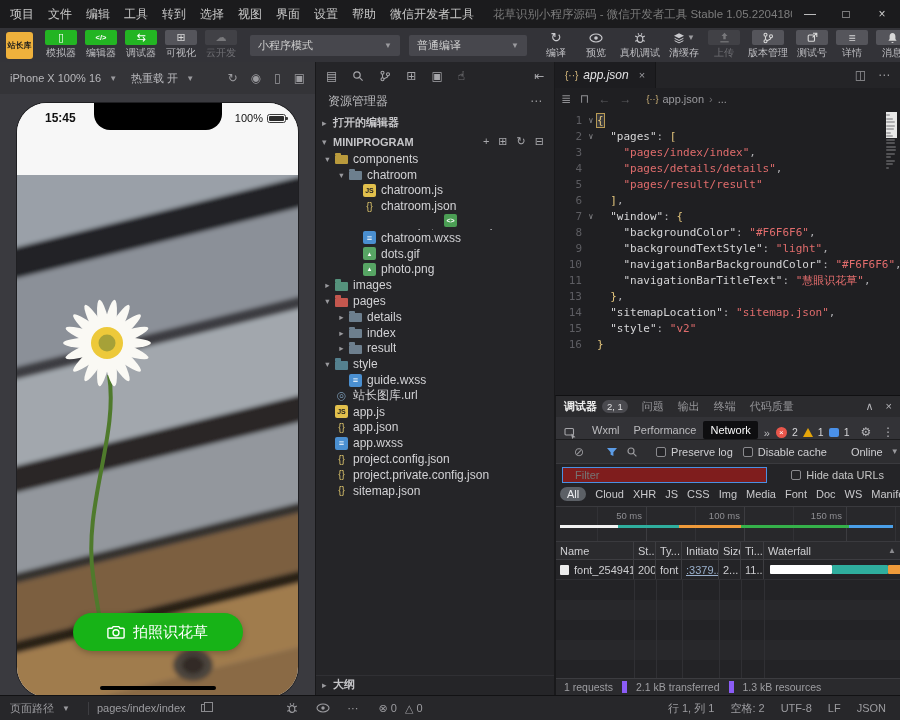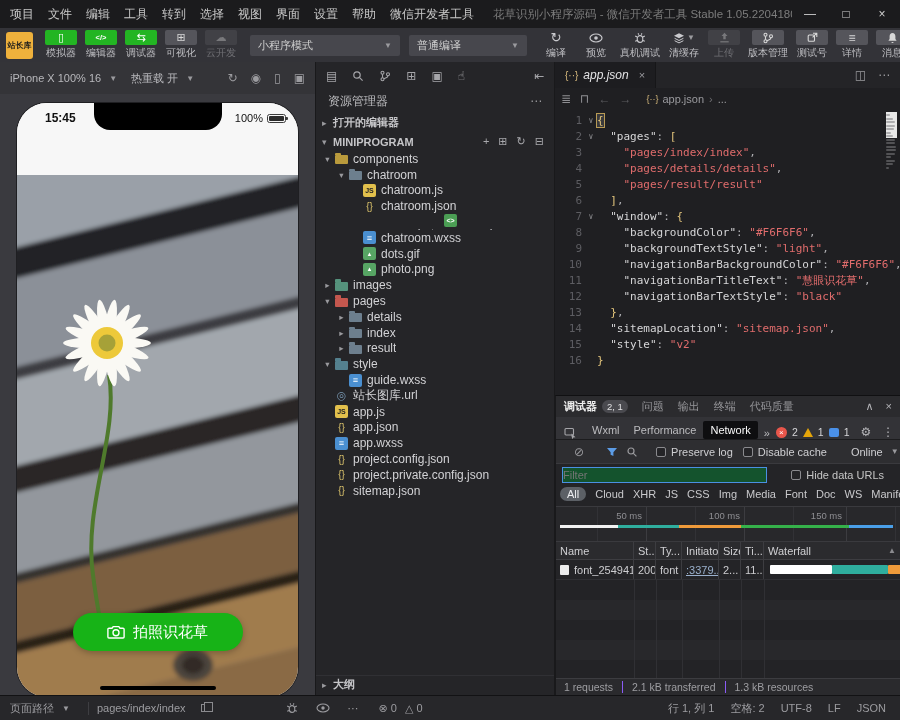--- a/index.html
+++ b/index.html
@@ -117,42 +117,42 @@
   .warn-ic{width:0;height:0;border-left:5px solid transparent;border-right:5px solid transparent;border-bottom:9px solid #e5a50a;display:inline-block}
   .msg-ic{width:10px;height:9px;border-radius:2px;background:#4a90e8;display:inline-block}
   .cnt .gear{font-size:12px;color:#b5b5b9;margin-left:6px}
   .netbar{height:24px;display:flex;align-items:center;background:#2e2e31;border-bottom:1px solid #3a3a3e;padding:0 6px;font-size:11px;color:#cfcfd2;flex:none}
   .netbar .vd{width:1px;height:14px;background:#4a4a4e;margin:0 7px}
   .rec-dot{width:11px;height:11px;border-radius:50%;background:#e44;margin:0 4px}
   .noglyph{color:#9a9a9e;font-size:12px;margin:0 4px}
   .cb{width:10px;height:10px;border:1px solid #8a8a8e;border-radius:2px;background:#242427;display:inline-block;margin-right:5px;flex:none}
   .cbl{display:flex;align-items:center;margin-right:10px;white-space:nowrap}
   .filter-row{height:21px;display:flex;align-items:center;padding:0 6px;flex:none;font-size:11px}
-  .filter-input{width:212px;height:16px;background:#14532d;border:1px solid #4a90e2;color:#9a9a9e;font-size:11px;padding:0 0;outline:none;font-family:inherit}
+  .filter-input{width:212px;height:16px;background:#7f1d1d;border:1px solid #4a90e2;color:#9a9a9e;font-size:11px;padding:0 12px;outline:none;font-family:inherit}
   .filter-row .cbl{margin-left:24px}
   .chips{height:18px;display:flex;align-items:center;padding:0 6px;font-size:11px;color:#c9c9cc;flex:none}
   .chip{margin-right:9px;white-space:nowrap}
   .chip.active{background:#5c6066;color:#ededf0;border-radius:8px;padding:1px 7px;margin-left:-2px}
   .blockrow{height:15px;display:flex;align-items:center;padding:0 8px;font-size:11px;color:#c9c9cc;flex:none}
   .timeline{height:36px;position:relative;background:#28282b;border-top:1px solid #3a3a3e;border-bottom:1px solid #3a3a3e;margin-top:3px;flex:none;overflow:hidden}
   .tl-tick{position:absolute;top:3px;font-size:9.5px;color:#8e8e92;transform:translateX(-100%);padding-right:4px}
   .tl-grid{position:absolute;top:0;bottom:0;width:1px;background:#3c3c40}
   .tl-seg{position:absolute;top:18px;height:3px}
   .nt-head{height:18px;display:flex;background:#2b2b2e;border-bottom:1px solid #3d3d41;font-size:11px;color:#cfcfd2;flex:none}
   .nt-cell{display:flex;align-items:center;padding:0 4px;border-right:1px solid #3d3d41;overflow:hidden;white-space:nowrap}
   .nt-cell:last-child{border-right:none}
   .nt-row{height:20px;display:flex;background:#242427;border-bottom:1px solid #303034;font-size:11px;color:#cdcdd0;flex:none}
   .file-ic{width:9px;height:10px;background:#ececec;border-radius:1px;margin-right:5px;flex:none}
   .init-link{color:#9ab0cc;text-decoration:underline}
   .wf-bar{position:relative;width:100%;height:9px}
   .wf-seg{position:absolute;top:0;height:9px;border-radius:1px}
   .net-empty{flex:1;position:relative;background:repeating-linear-gradient(to bottom,#232326 0 20px,#28282b 20px 40px)}
   .net-empty .colline{position:absolute;top:0;bottom:0;width:1px;background:#303034}
   .net-summary{height:17px;display:flex;align-items:center;background:#2a2a2d;border-top:1px solid #3c3c40;font-size:10.5px;color:#9e9ea2;flex:none;padding:0 8px}
-  .sum-item{padding:0 9px;border-right:1px solid #8b5cf6}
+  .sum-item{padding:0 9px;border-right:5px solid #8b5cf6}
   .sum-item:first-child{padding-left:0}
   .sum-item:last-child{border-right:none}
   
   .statusbar{position:absolute;left:0;right:0;bottom:0;height:25px;background:#27272a;border-top:1px solid #121214;display:flex;align-items:center;font-size:11px;color:#9c9ca0;padding:0 10px;z-index:9}
   .sb-item{display:flex;align-items:center;margin-right:10px;white-space:nowrap}
   .sb-div{width:1px;height:13px;background:#3e3e42;margin:0 8px}
   .copy-ic{width:7px;height:8px;border:1px solid #8a8a8e;position:relative;display:inline-block;margin-left:5px}
   .copy-ic::before{content:"";position:absolute;top:-3px;left:2px;width:7px;height:8px;border:1px solid #8a8a8e;background:#27272a}
   .sb-right{margin-left:auto;display:flex;align-items:center;gap:16px;margin-right:4px}
 </style>
@@ -596,21 +596,20 @@
         <div class="cline"><span class="lnum">2</span><span class="lfold">∨</span><span class="lcode"><span class="tok-p">  </span><span class="tok-k">"pages"</span><span class="tok-p">: </span><span class="tok-b">[</span></span></div>
         <div class="cline"><span class="lnum">3</span><span class="lfold"></span><span class="lcode"><span class="tok-p">    </span><span class="tok-s">"pages/index/index"</span><span class="tok-p">,</span></span></div>
         <div class="cline"><span class="lnum">4</span><span class="lfold"></span><span class="lcode"><span class="tok-p">    </span><span class="tok-s">"pages/details/details"</span><span class="tok-p">,</span></span></div>
         <div class="cline"><span class="lnum">5</span><span class="lfold"></span><span class="lcode"><span class="tok-p">    </span><span class="tok-s">"pages/result/result"</span></span></div>
         <div class="cline"><span class="lnum">6</span><span class="lfold"></span><span class="lcode"><span class="tok-p">  </span><span class="tok-b">]</span><span class="tok-p">,</span></span></div>
         <div class="cline"><span class="lnum">7</span><span class="lfold">∨</span><span class="lcode"><span class="tok-p">  </span><span class="tok-k">"window"</span><span class="tok-p">: </span><span class="tok-b">{</span></span></div>
         <div class="cline"><span class="lnum">8</span><span class="lfold"></span><span class="lcode"><span class="tok-p">    </span><span class="tok-k">"backgroundColor"</span><span class="tok-p">: </span><span class="tok-s">"#F6F6F6"</span><span class="tok-p">,</span></span></div>
         <div class="cline"><span class="lnum">9</span><span class="lfold"></span><span class="lcode"><span class="tok-p">    </span><span class="tok-k">"backgroundTextStyle"</span><span class="tok-p">: </span><span class="tok-s">"light"</span><span class="tok-p">,</span></span></div>
         <div class="cline"><span class="lnum">10</span><span class="lfold"></span><span class="lcode"><span class="tok-p">    </span><span class="tok-k">"navigationBarBackgroundColor"</span><span class="tok-p">: </span><span class="tok-s">"#F6F6F6"</span><span class="tok-p">,</span></span></div>
         <div class="cline"><span class="lnum">11</span><span class="lfold"></span><span class="lcode"><span class="tok-p">    </span><span class="tok-k">"navigationBarTitleText"</span><span class="tok-p">: </span><span class="tok-s">"慧眼识花草"</span><span class="tok-p">,</span></span></div>
-        <div class="cline"><span class="lnum">12</span><span class="lfold"></span><span class="lcode"><span class="tok-p">    </span><span class="tok-k">"navigationBarTextStyle"</span><span class="tok-p">: </span><span class="tok-s">"black"</span></span></div>
         <div class="cline"><span class="lnum">13</span><span class="lfold"></span><span class="lcode"><span class="tok-p">  </span><span class="tok-b">}</span><span class="tok-p">,</span></span></div>
         <div class="cline"><span class="lnum">14</span><span class="lfold"></span><span class="lcode"><span class="tok-p">  </span><span class="tok-k">"sitemapLocation"</span><span class="tok-p">: </span><span class="tok-s">"sitemap.json"</span><span class="tok-p">,</span></span></div>
         <div class="cline"><span class="lnum">15</span><span class="lfold"></span><span class="lcode"><span class="tok-p">  </span><span class="tok-k">"style"</span><span class="tok-p">: </span><span class="tok-s">"v2"</span></span></div>
         <div class="cline"><span class="lnum">16</span><span class="lfold"></span><span class="lcode"><span class="tok-b">}</span></span></div>
       </div>
     <div class="minimap">
         <div class="mm-view"></div>
         <div class="mm-line" style="width: 4px;"></div>
         <div class="mm-line" style="width: 7px;"></div>
         <div class="mm-line" style="width: 9px;"></div>

